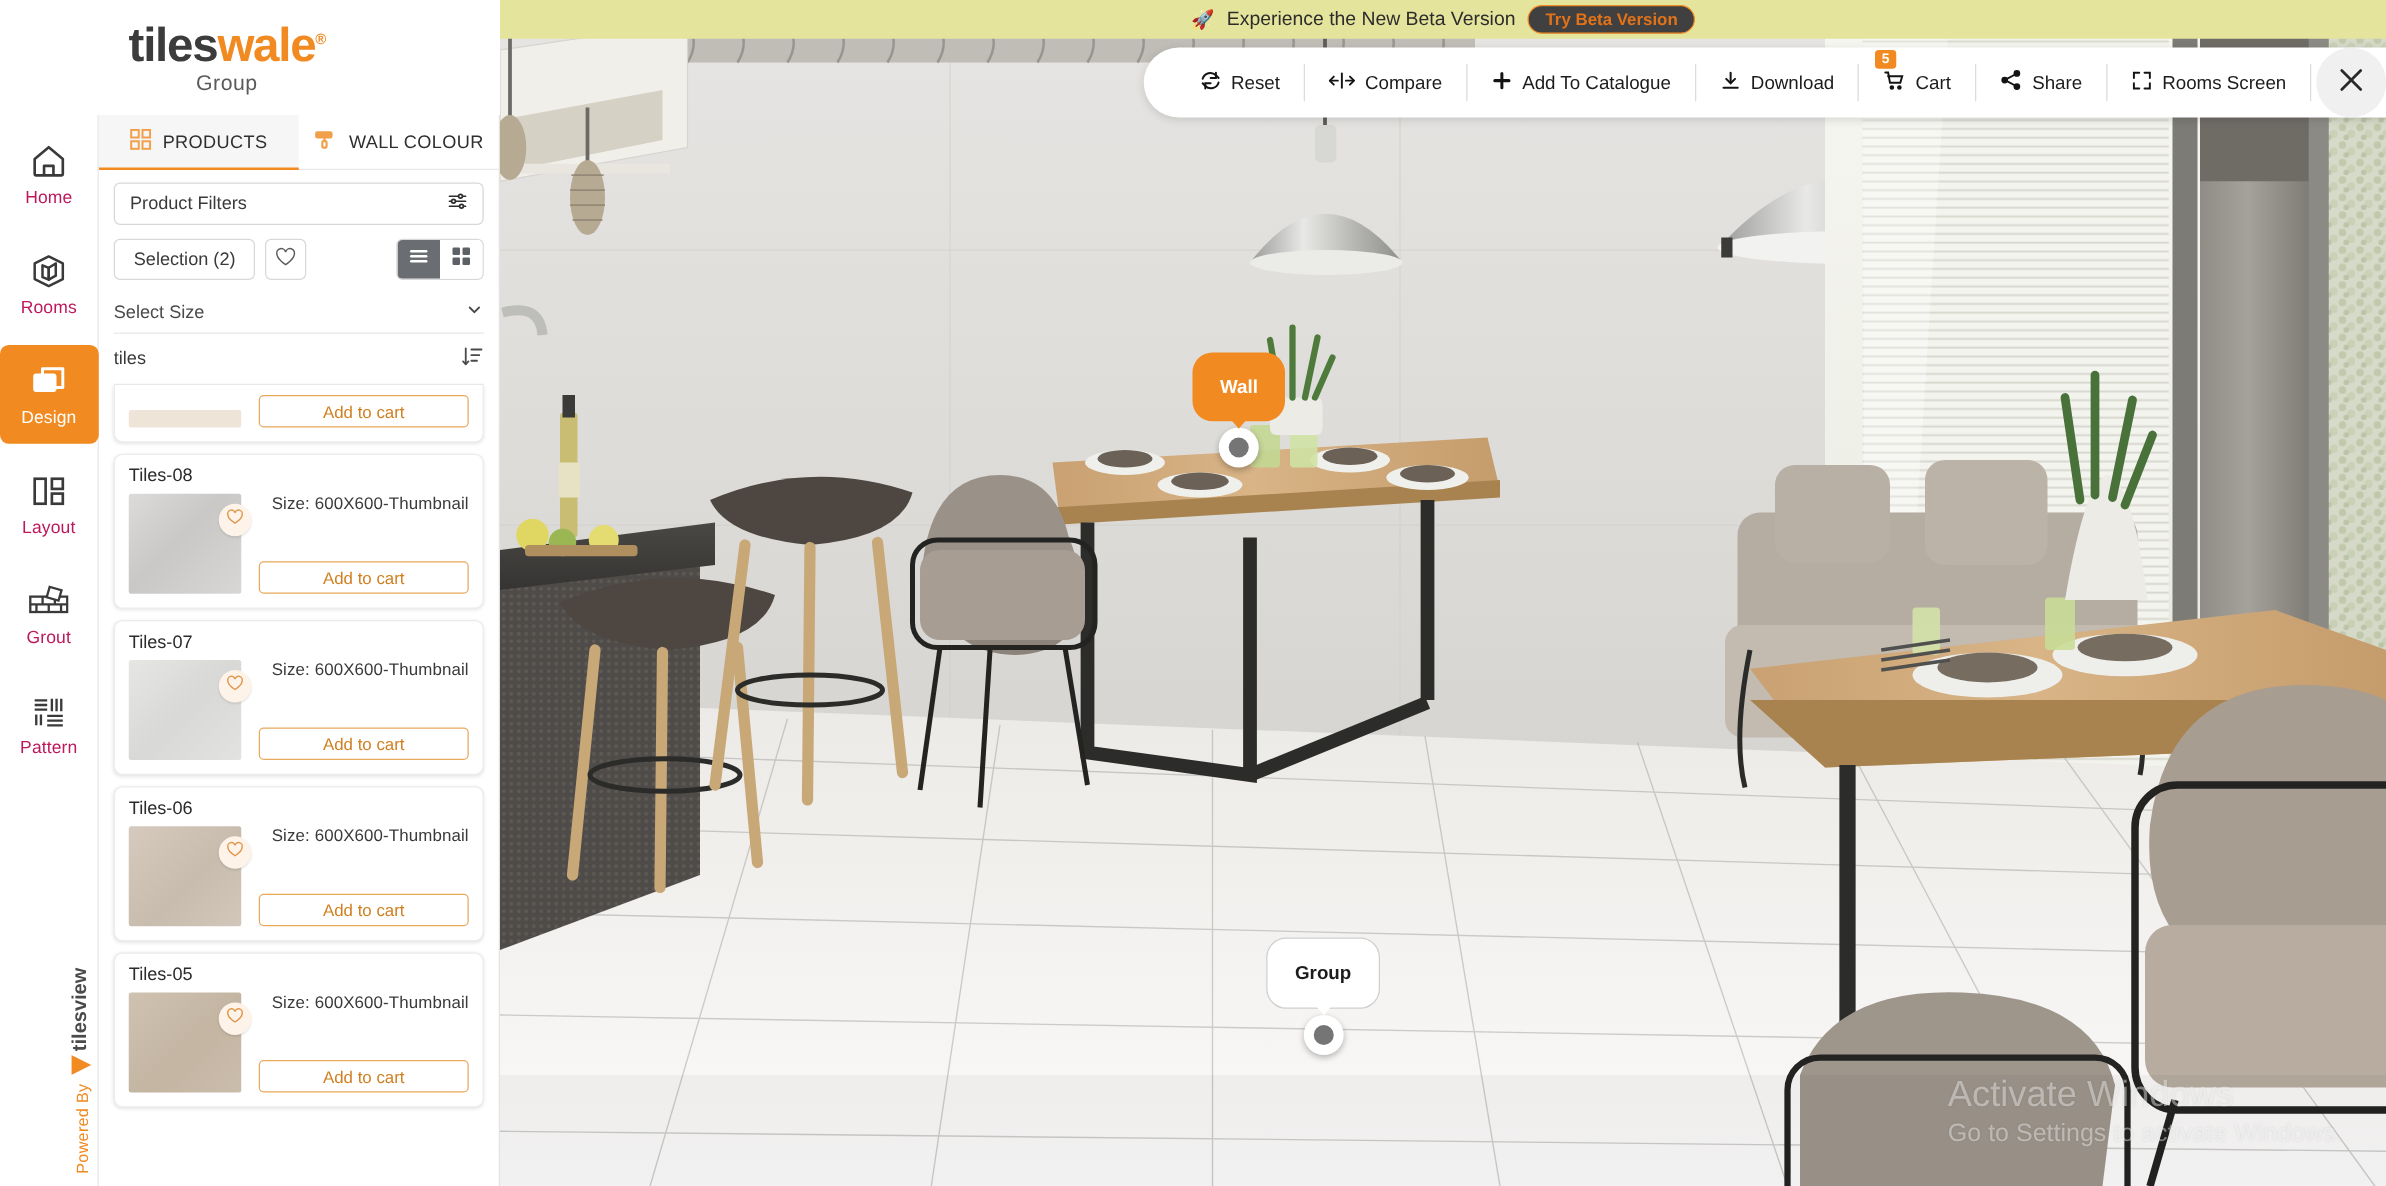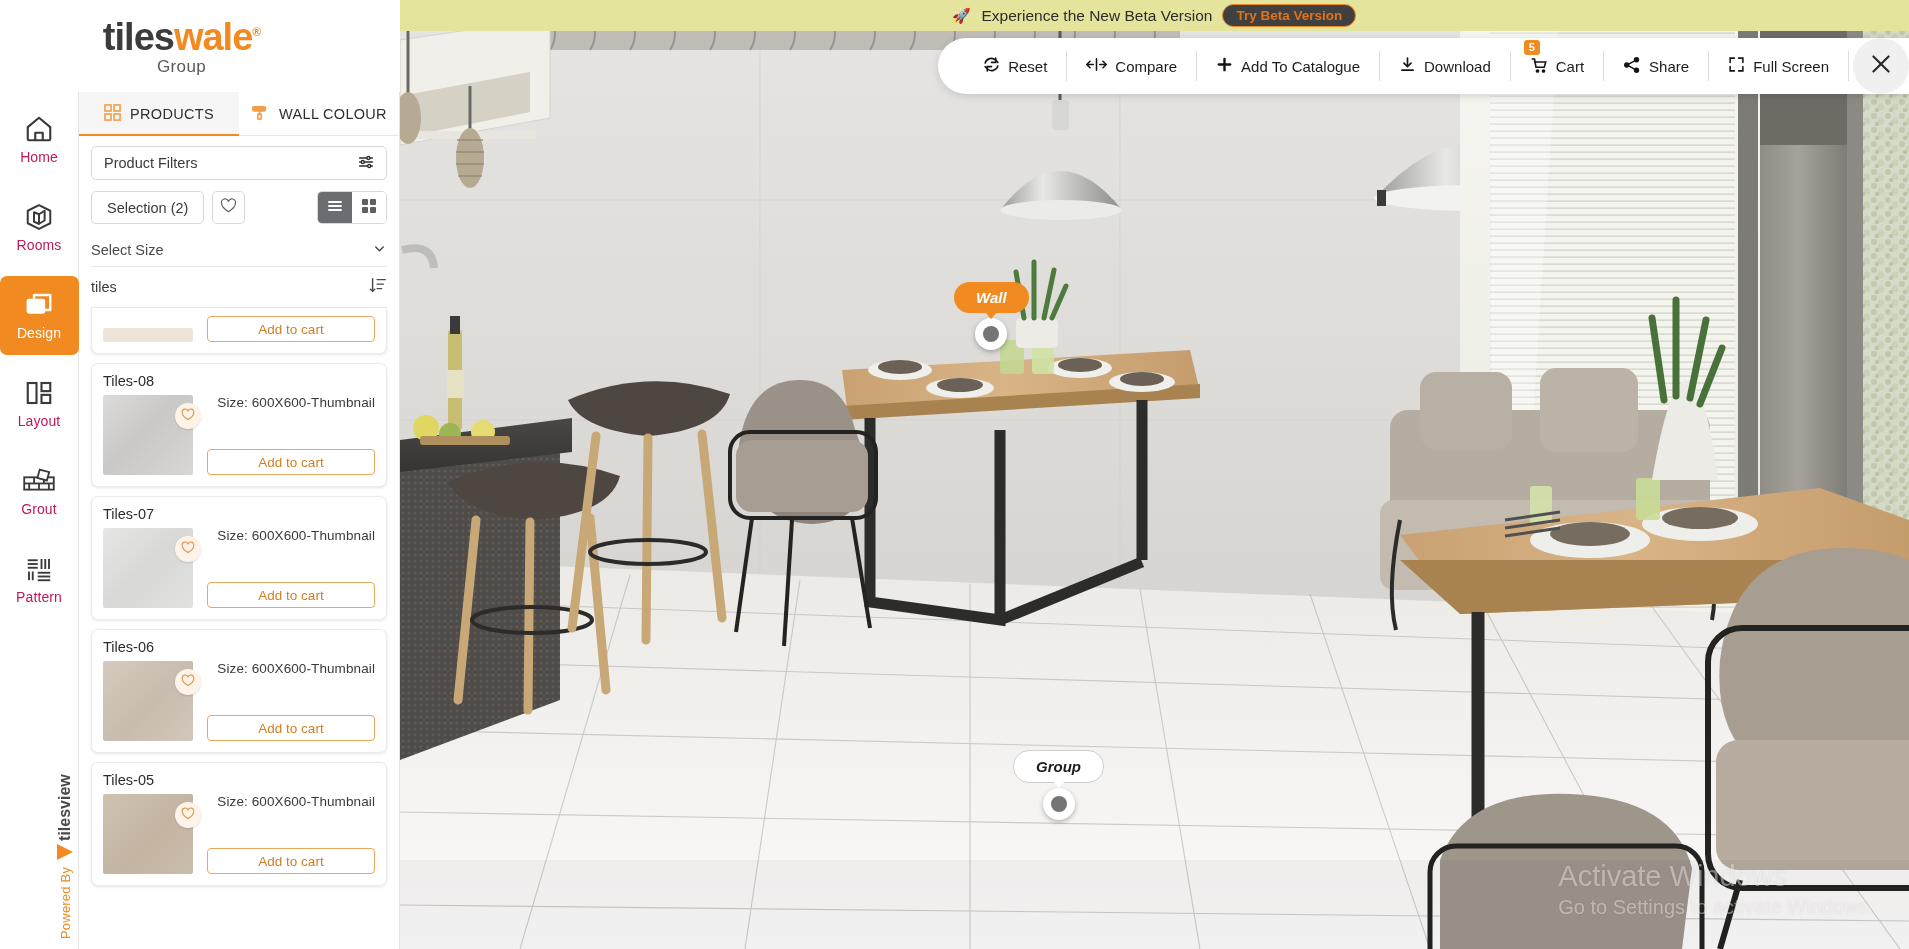--- a/index.html
+++ b/index.html
@@ -184,22 +184,22 @@
   }
   .cart-badge {
     position: absolute; top: -11px; left: 13px; background: #f18a21; color: #fff;
     font-size: 11px; font-weight: bold; border-radius: 3px; padding: 1px 5px;
     line-height: 1.2;
   }
 
   
   .marker { position: absolute; z-index: 35; display: flex; flex-direction: column; align-items: center; }
   .marker-pill {
-    padding: 7px 22px; border-radius: 16px; font-size: 15px; font-weight: bold;
-    position: relative; cursor: pointer; font-style: italic;
+    padding: 19px 22px; border-radius: 16px; font-size: 15px; font-weight: bold;
+    position: relative; cursor: pointer;
   }
   .marker-pill.wall { background: #f18a21; color: #fff; }
   .marker-pill.floor { background: #fff; color: #1c1c1c; border: 1px solid #cfcfcf; }
   .marker-pill::after {
     content: ''; position: absolute; left: 50%; bottom: -6px; margin-left: -6px;
     width: 0; height: 0; border-left: 6px solid transparent;
     border-right: 6px solid transparent;
   }
   .marker-pill.wall::after { border-top: 7px solid #f18a21; }
   .marker-pill.floor::after { border-top: 7px solid #fff; }
@@ -603,21 +603,21 @@
 
     <div class="tb-item">
       <span>
         <svg width="17" height="17" viewBox="0 0 24 24" fill="none" stroke="#141414" stroke-width="2.2" stroke-linecap="round">
           <path d="M3 9V3h6"></path>
             <path d="M21 9V3h-6"></path>
             <path d="M3 15v6h6"></path>
             <path d="M21 15v6h-6"></path>
         </svg>
       </span>
-      <span>Full Screen</span>
+      <span>Rooms Screen</span>
     </div>
 
     <div class="tb-close">
       <span>
         <svg width="26" height="26" viewBox="0 0 24 24" stroke="#2a2a2a" stroke-width="2" stroke-linecap="round">
           <path d="M5 5l14 14"></path>
             <path d="M19 5L5 19"></path>
         </svg>
       </span>
     </div>

